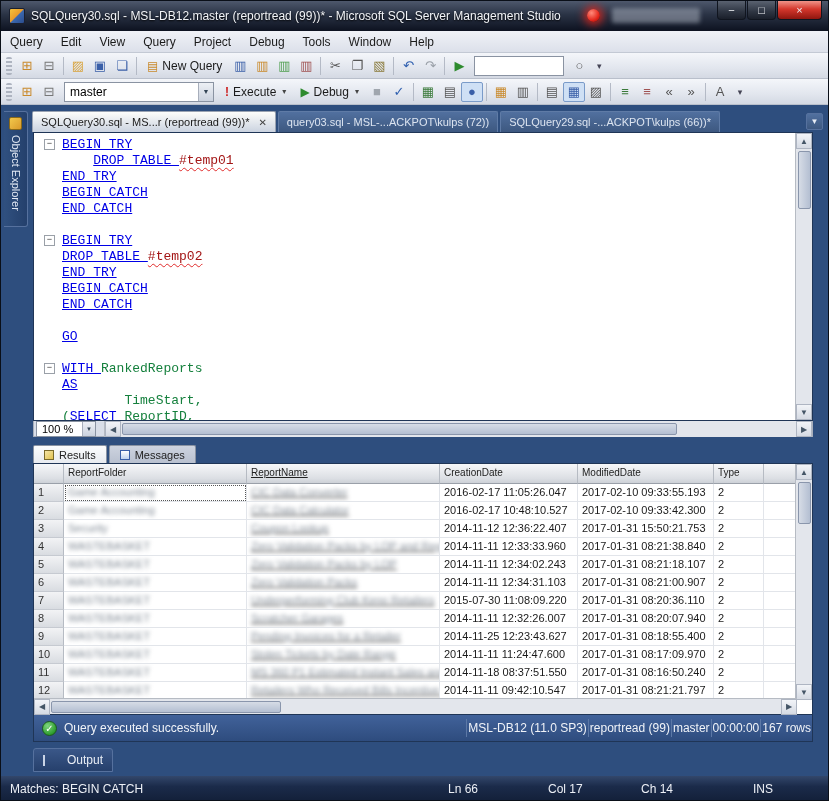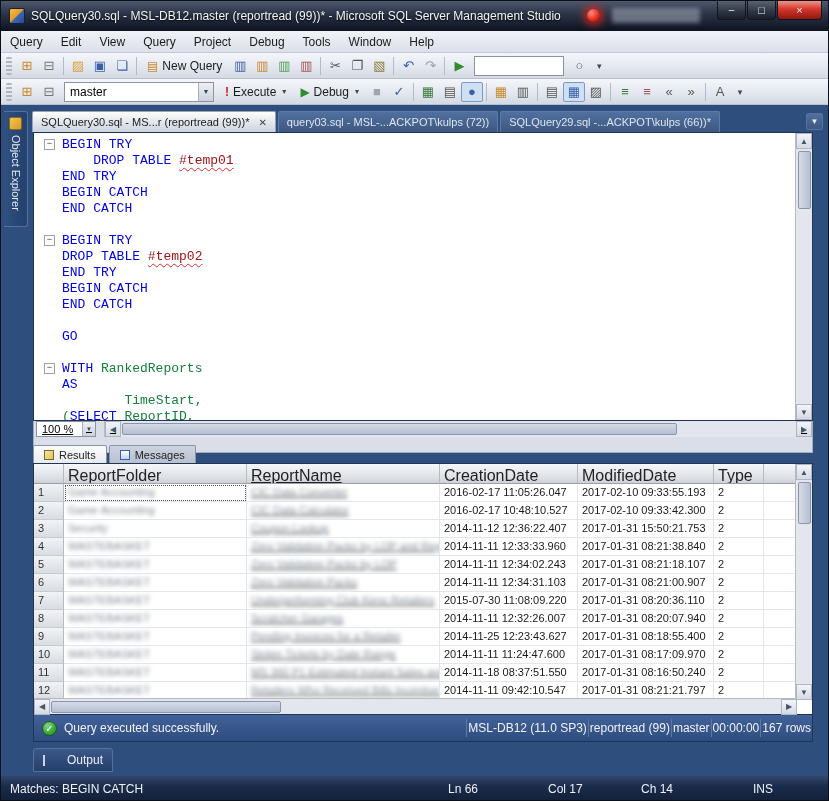--- a/index.html
+++ b/index.html
@@ -71,33 +71,33 @@
     display:flex; align-items:center; justify-content:center; }
   
   .editor { position:absolute; left:32px; top:27px; width:780px; height:289px; background:#fff; border:1px solid #1F3556; }
   .code { position:absolute; left:0; top:0; right:17px; bottom:0; overflow:hidden; padding-top:4px;
     font-family:"Liberation Mono","DejaVu Sans Mono",monospace; font-size:13px; line-height:16px; }
   .code-line { display:flex; height:16px; }
   .fold-col { flex:0 0 28px; display:flex; justify-content:flex-end; padding-right:7px; }
   .fold-box { width:11px; height:11px; margin-top:2px; border:1px solid #9AA0A8; background:#fff; color:#333;
     font-size:9px; line-height:9px; text-align:center; font-family:"Liberation Mono",monospace; }
   .line-text { white-space:pre; }
-  .tk-k { color:var(--kw,#0000E6); }
+  .tk-k { color:var(--kw,#0000E6);text-decoration:underline; }
   .tk-p { color:#15803d; }
   .tk-e { color:var(--err,#A31515); text-decoration:underline; text-decoration-style:wavy;
     text-decoration-color:#E02B2B; text-decoration-thickness:1px; text-underline-offset:3px; }
   .ed-vscroll { position:absolute; right:0; top:0; width:17px; height:100%; background:#E3E6EC; border-left:1px solid #B6BBC3; }
   .sc-arrow { position:absolute; left:0; width:16px; height:16px; display:flex; align-items:center; justify-content:center;
     font-size:8px; color:#456; background:linear-gradient(180deg,#F2F4F8,#D5DAE3); border:1px solid #AEB5C2; }
   .v-up { top:0; } .v-down { bottom:0; }
   .v-thumb { position:absolute; left:2px; top:18px; width:13px; height:58px;
     background:linear-gradient(90deg,#D6DCE6,#B4BFD2); border:1px solid #8A96AC; border-radius:2px; }
   
-  .zoombar { position:absolute; left:32px; top:316px; width:780px; height:32px; background:#D9DEE8;
-    display:flex; border:1px solid #A7AEBB; border-top:none;text-decoration:underline; }
+  .zoombar { position:absolute; left:32px; top:316px; width:780px; height:16px; background:#D9DEE8;
+    display:flex; border:1px solid #A7AEBB; border-top:none; }
   .zoom-combo { width:60px; height:16px; background:#fff; border:1px solid #8A93A2; font-size:11px;
     display:flex; align-items:center; padding-left:5px; margin-left:2px; flex:0 0 60px; }
   .zoom-combo .caret-box { margin-left:auto; width:13px; height:100%; border-left:1px solid #A7AEBB;
     background:linear-gradient(180deg,#EDF0F5,#CBD2DE); display:flex; align-items:center; justify-content:center; font-size:6px; color:#345; }
   .hscroll { flex:1; height:16px; margin-left:8px; background:#E3E6EC; display:flex; align-items:center; border-left:1px solid #B6BBC3; }
   .h-arrow { width:16px; height:16px; font-size:8px; color:#456; display:flex; align-items:center; justify-content:center;
     background:linear-gradient(180deg,#F2F4F8,#D5DAE3); border:1px solid #AEB5C2; flex:0 0 16px; }
   .h-thumb { height:12px; flex:0 0 555px; margin:0 1px; background:linear-gradient(180deg,#D6DCE6,#B4BFD2);
     border:1px solid #8A96AC; border-radius:2px; }
   .h-fill { flex:1; }
@@ -107,21 +107,21 @@
     border:1px solid #8A93A2; border-bottom:none; border-radius:2px 2px 0 0; color:#222;
     background:linear-gradient(180deg,#CDD3DF,#B9C1D0); }
   .rtab.active { background:linear-gradient(180deg,#FBFCFD,#E8EBF0); }
   .rtab-icon { width:10px; height:10px; border:1px solid #7A6A2A;
     background:linear-gradient(135deg,#F5E6A8,#E0C14F); }
   .rtab-icon.msg { border-color:#3A5FA8; background:linear-gradient(180deg,#FFFFFF,#BFD2EE); }
   
   .grid { position:absolute; left:32px; top:358px; width:780px; height:252px; background:#fff; border:1px solid #1F3556; }
   .grid-header { display:flex; height:20px; }
   .gh-cell { background:linear-gradient(180deg,#F6F7F9,#DCDFE4 75%,#CDD1D7); border-right:1px solid #B6BBC3;
-    border-bottom:1px solid #9AA0A9; font-size:16px; color:#222; padding:3px 4px; white-space:nowrap; overflow:hidden; }
+    border-bottom:1px solid #9AA0A9; font-size:10px; color:#222; padding:3px 4px; white-space:nowrap; overflow:hidden; }
   .grid-body { position:absolute; left:0; top:20px; width:763px; height:216px; overflow:hidden; }
   .grid-row { display:flex; height:18px; }
   .g-cell { border-right:1px solid #E2E5EA; border-bottom:1px solid #E2E5EA; font-size:11px; padding:2px 4px;
     white-space:nowrap; overflow:hidden; color:#1A1A1A; }
   .g-cell.rowhdr { background:linear-gradient(180deg,#F2F3F5,#D9DCE1); border-right:1px solid #B6BBC3;
     border-bottom:1px solid #C6CAD1; color:#333; }
   .g-cell.focus { outline:1px dotted #555; outline-offset:-2px; }
   .blurtext { filter:blur(2px); color:#818A95; }
   .w0{width:30px;flex:0 0 30px;} .w1{width:183px;flex:0 0 183px;} .w2{width:193px;flex:0 0 193px;text-decoration:underline;}
   .w3{width:138px;flex:0 0 138px;} .w4{width:136px;flex:0 0 136px;} .w5{width:50px;flex:0 0 50px;} .wf{flex:1;border-right:none;}

